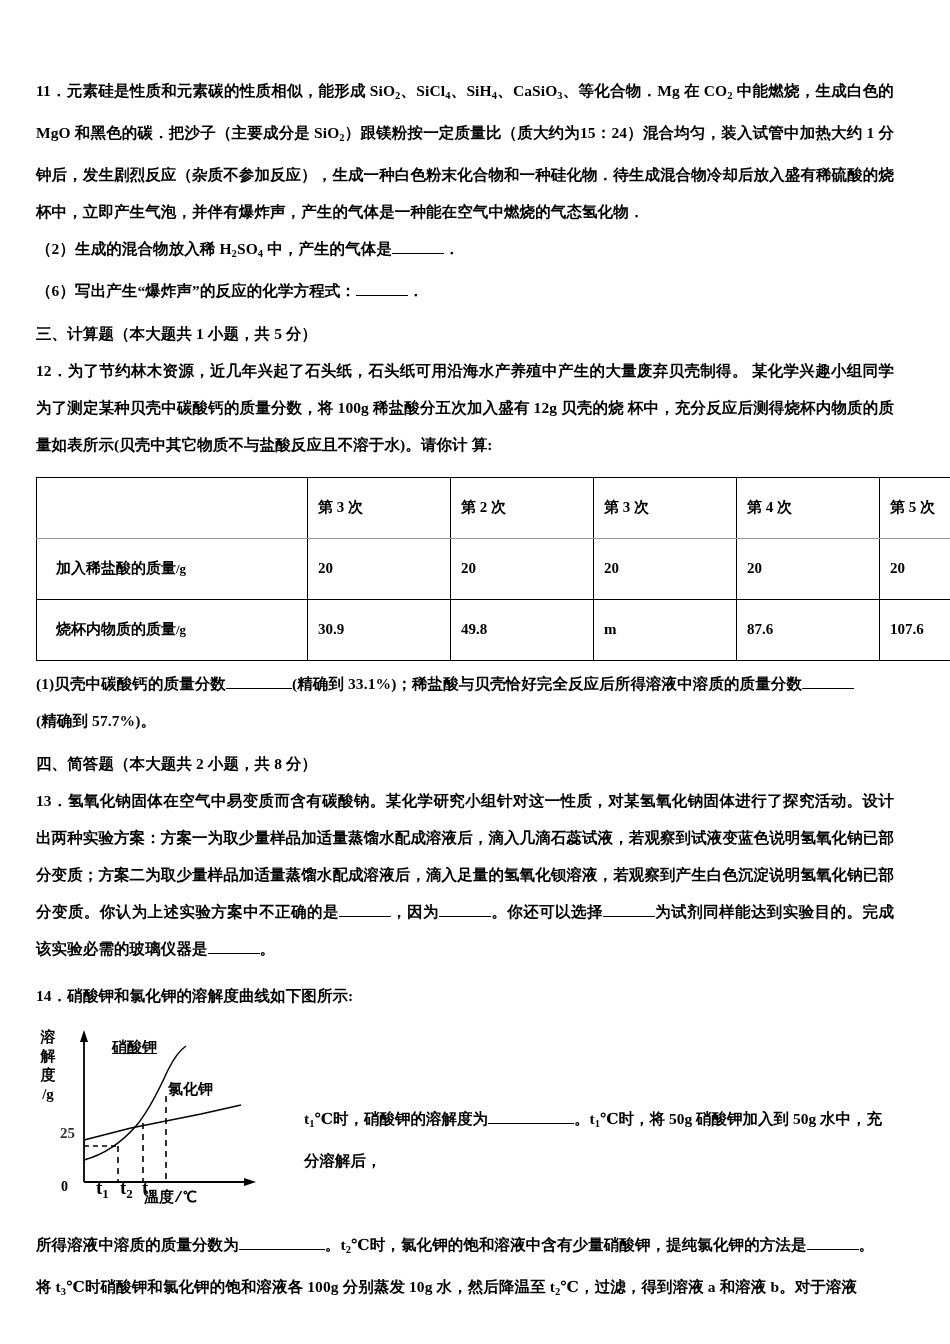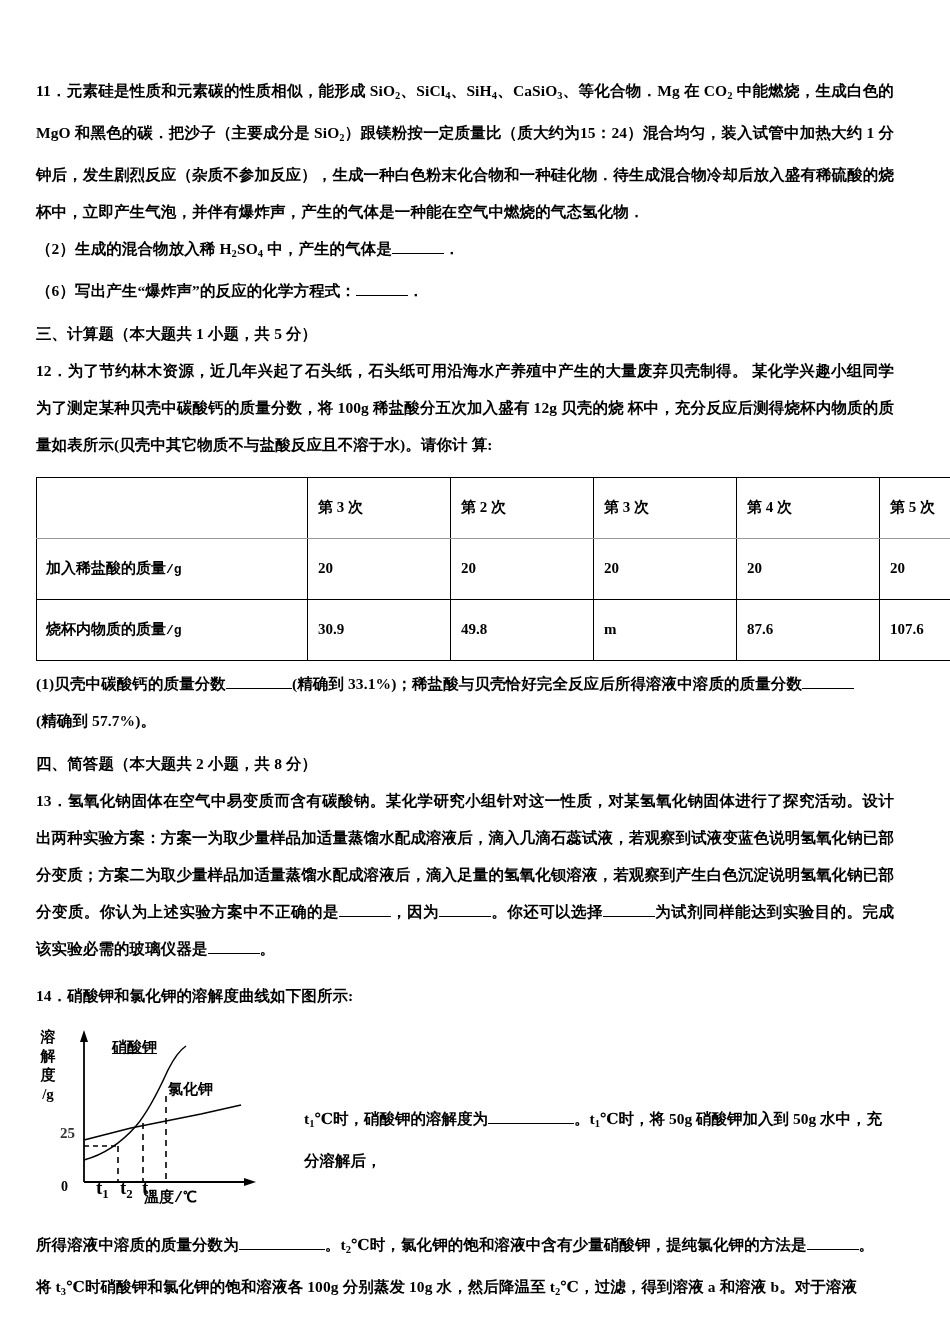--- a/index.html
+++ b/index.html
@@ -68,22 +68,21 @@
     font-weight: bold;
     padding: 13px 10px 13px 10px;
     height: 34px;
     vertical-align: middle;
     font-family: "Liberation Serif", "DejaVu Serif", serif;
   }
   table.data-table tr.head td {
     border-bottom: 1.4px solid #999;
   }
   table.data-table td.rowlabel {
-    padding-left: 9px;
-    font-family: Liberation Mono, monospace;
+    padding-left: 19px;
   }
   table.data-table td.corner {
     border-bottom: 1.4px solid #999;
   }
   .unit-g {
     font-size: 13px;
   }
 
   
   .chart-row {

